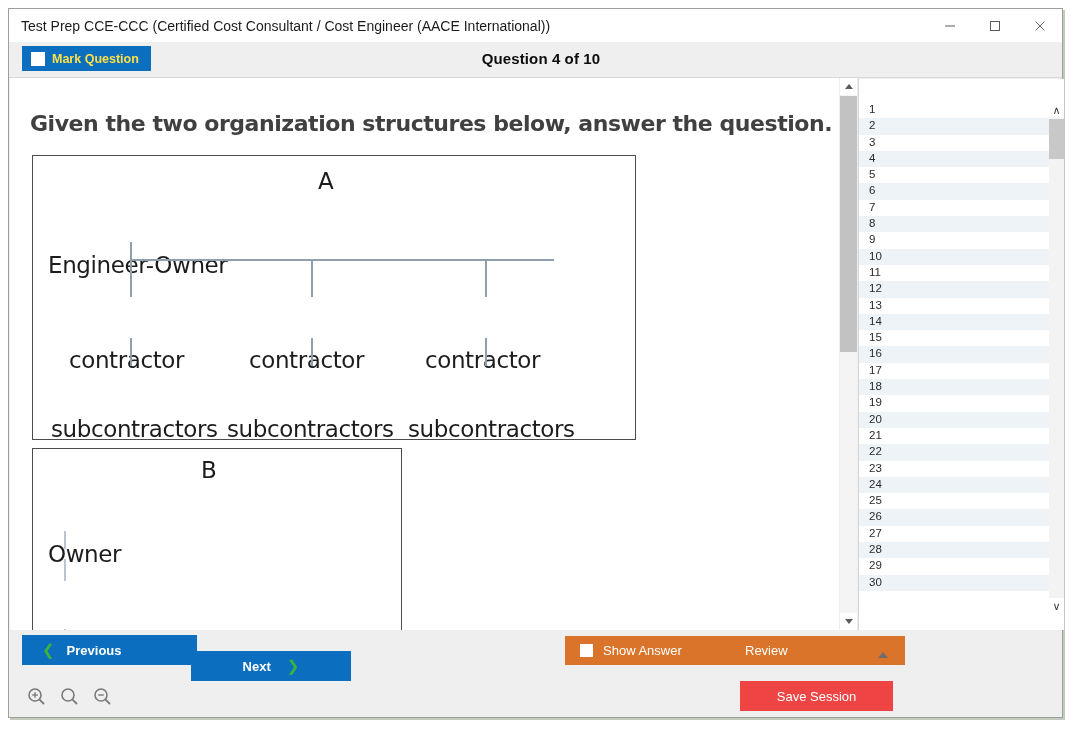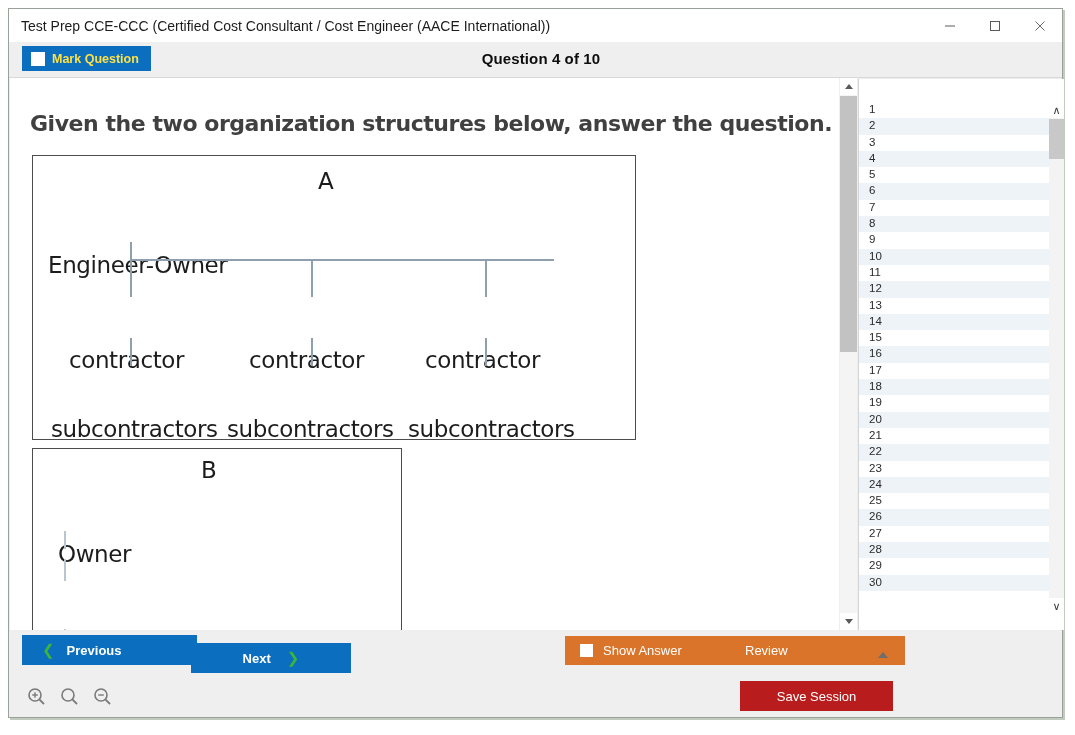--- a/index.html
+++ b/index.html
@@ -72,21 +72,21 @@
   .chev{font-size:11px;color:#3a3a3a;line-height:1;font-family:"DejaVu Sans",sans-serif;}
   .ls-track{position:absolute;left:0;width:15px;background:#f3f3f3;}
   .ls-thumb{position:absolute;left:0;width:15px;background:#c8c8c8;cursor:pointer;}
 
   
   .bottom{position:absolute;left:0;top:622px;right:0;bottom:0;background:#efefef;}
   .btn{position:absolute;display:flex;align-items:center;cursor:pointer;
        font-size:13px;color:#ffffff;}
   .btn-blue{background:#0b6ebe;}
   .btn-or{background:#d9742a;}
-  .btn-navy{background:#b91c1c;}
+  .btn-navy{background:#ef4444;}
   .btn-center{justify-content:center;}
   .chevg{color:#3cb53c;font-weight:bold;font-size:15px;font-family:"DejaVu Sans",sans-serif;}
   .cbx-w{width:13px;height:13px;background:#ffffff;display:inline-block;position:relative;}
   .cbx-w.checked::after{content:"";position:absolute;left:4px;top:0px;width:4px;height:8px;
         border:solid #d9742a;border-width:0 2px 2px 0;transform:rotate(42deg);}
   .zoombar{position:absolute;left:18px;top:56px;display:flex;gap:14px;align-items:center;}
   .zicon{cursor:pointer;color:#7a7a7a;display:block;}
 </style>
 </head>
 <body>
@@ -150,21 +150,21 @@
       <div class="vline" style="left:278px;top:182px;height:28px;"></div>
       <div class="vline" style="left:452px;top:182px;height:28px;"></div>
 
       <div class="node" style="left:18px;top:212px;">subcontractors</div>
       <div class="node" style="left:194px;top:212px;">subcontractors</div>
       <div class="node" style="left:375px;top:212px;">subcontractors</div>
     </div>
 
     <div class="diagram dgB">
       <div class="dlabel" style="left:168px;top:8px;">B</div>
-      <div class="node" style="left:25px;top:44px;">Owner</div>
+      <div class="node" style="left:15px;top:44px;">Owner</div>
       <div class="vline" style="left:31px;top:82px;height:18px;background:#b9c6d2;"></div>
       <div class="vline" style="left:31px;top:110px;height:22px;background:#b9c6d2;"></div>
       <div class="vline" style="left:31px;top:180px;height:24px;background:#b9c6d2;"></div>
     </div>
   </div>
 
   <div class="vscroll cs">
     <div class="sb-arrow" style="top:0;">
       <span class="tri tri-up"></span>
     </div>
@@ -281,21 +281,21 @@
     </div>
   </div>
 
   <div class="bottom">
 
     <div class="btn btn-blue" style="left:13px;top:4px;width:155px;height:30px;padding-left:20px;gap:12px;">
       <span class="chevg">❮</span>
       <span style="font-weight:bold;">Previous</span>
     </div>
 
-    <div class="btn btn-blue btn-center" style="left:182px;top:12px;width:160px;height:30px;gap:16px;">
+    <div class="btn btn-blue btn-center" style="left:182px;top:20px;width:160px;height:30px;gap:16px;">
       <span style="font-weight:bold;">Next</span>
       <span class="chevg">❯</span>
     </div>
 
     <div class="btn btn-or" style="left:556px;top:5px;width:155px;height:29px;padding-left:15px;gap:10px;">
       <span class="cbx-w"></span>
       <span>Show Answer</span>
     </div>
 
     <div class="btn btn-or" style="left:724px;top:5px;width:160px;height:29px;padding-left:12px;">

